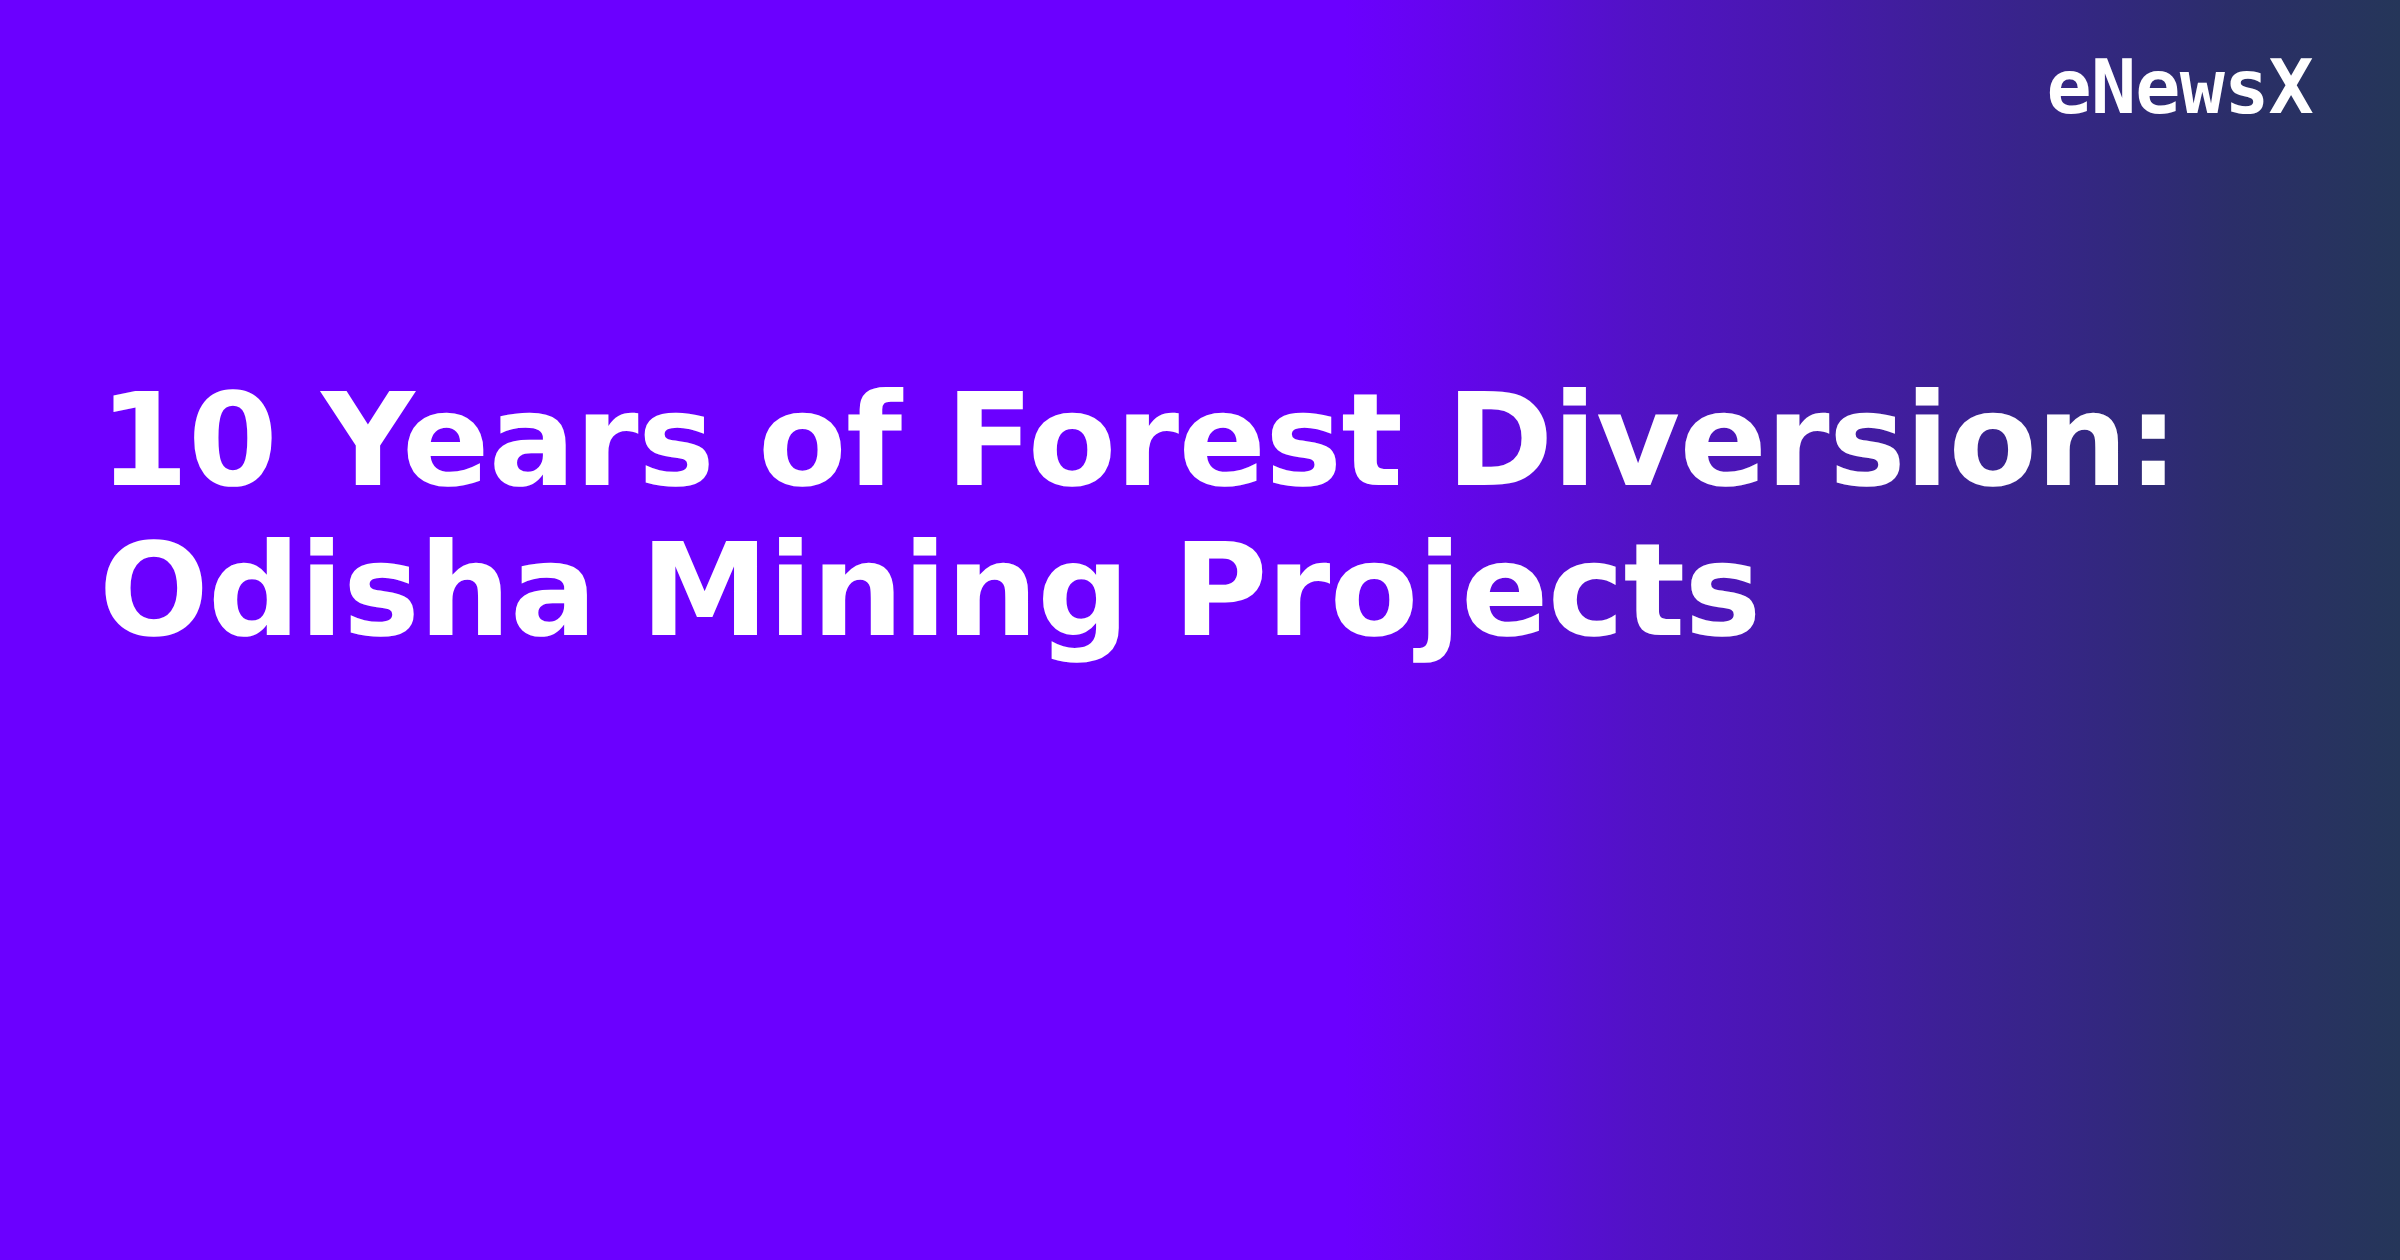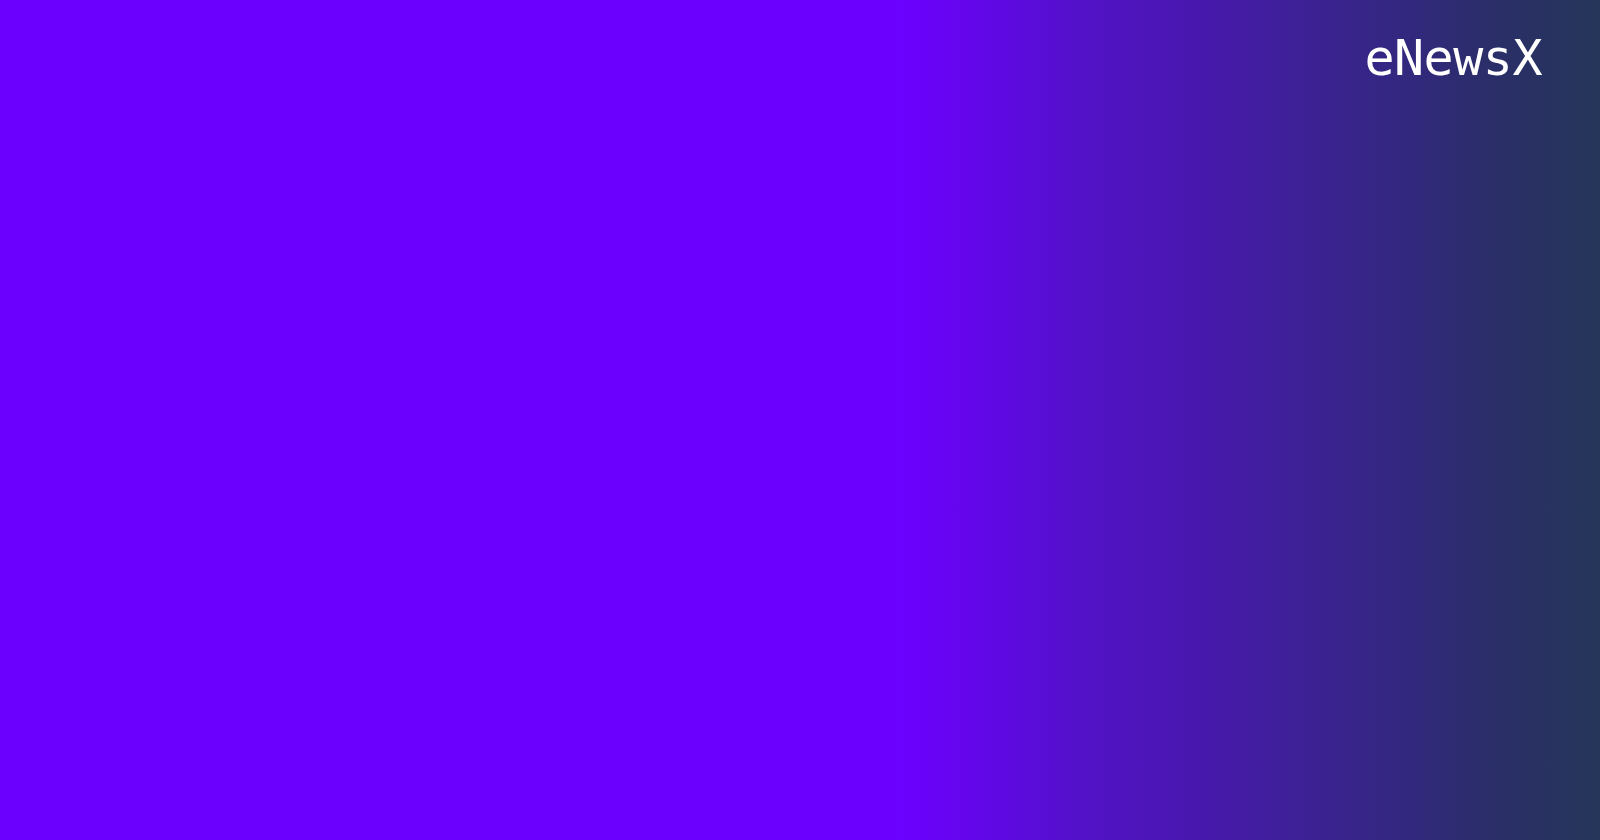--- a/index.html
+++ b/index.html
@@ -38,21 +38,21 @@
     top: 33px;
     right: 58px;
     display: flex;
     align-items: center;
     line-height: 1;
   }
 
   .brand-wordmark {
     font-family: "DejaVu Sans Mono", "Liberation Mono", monospace;
     font-size: 50px;
-    font-weight: 400;
+    font-weight: 700;
     letter-spacing: -0.5px;
     color: #ffffff;
     white-space: nowrap;
   }
 
   
   .headline-block {
     position: absolute;
     left: 66px;
     top: 244px;
@@ -82,16 +82,20 @@
 </style>
 </head>
 <body>
 
 <div id="card">
 
   <div class="brand">
     <span class="brand-wordmark">eNewsX</span>
   </div>
 
+  <div class="headline-block">
+    <h1 class="headline">10 Years of Forest Diversion:
+Odisha Mining Projects</h1>
+  </div>
 
   <div class="stage-fill"></div>
 
 </div>
 
 </body></html>

